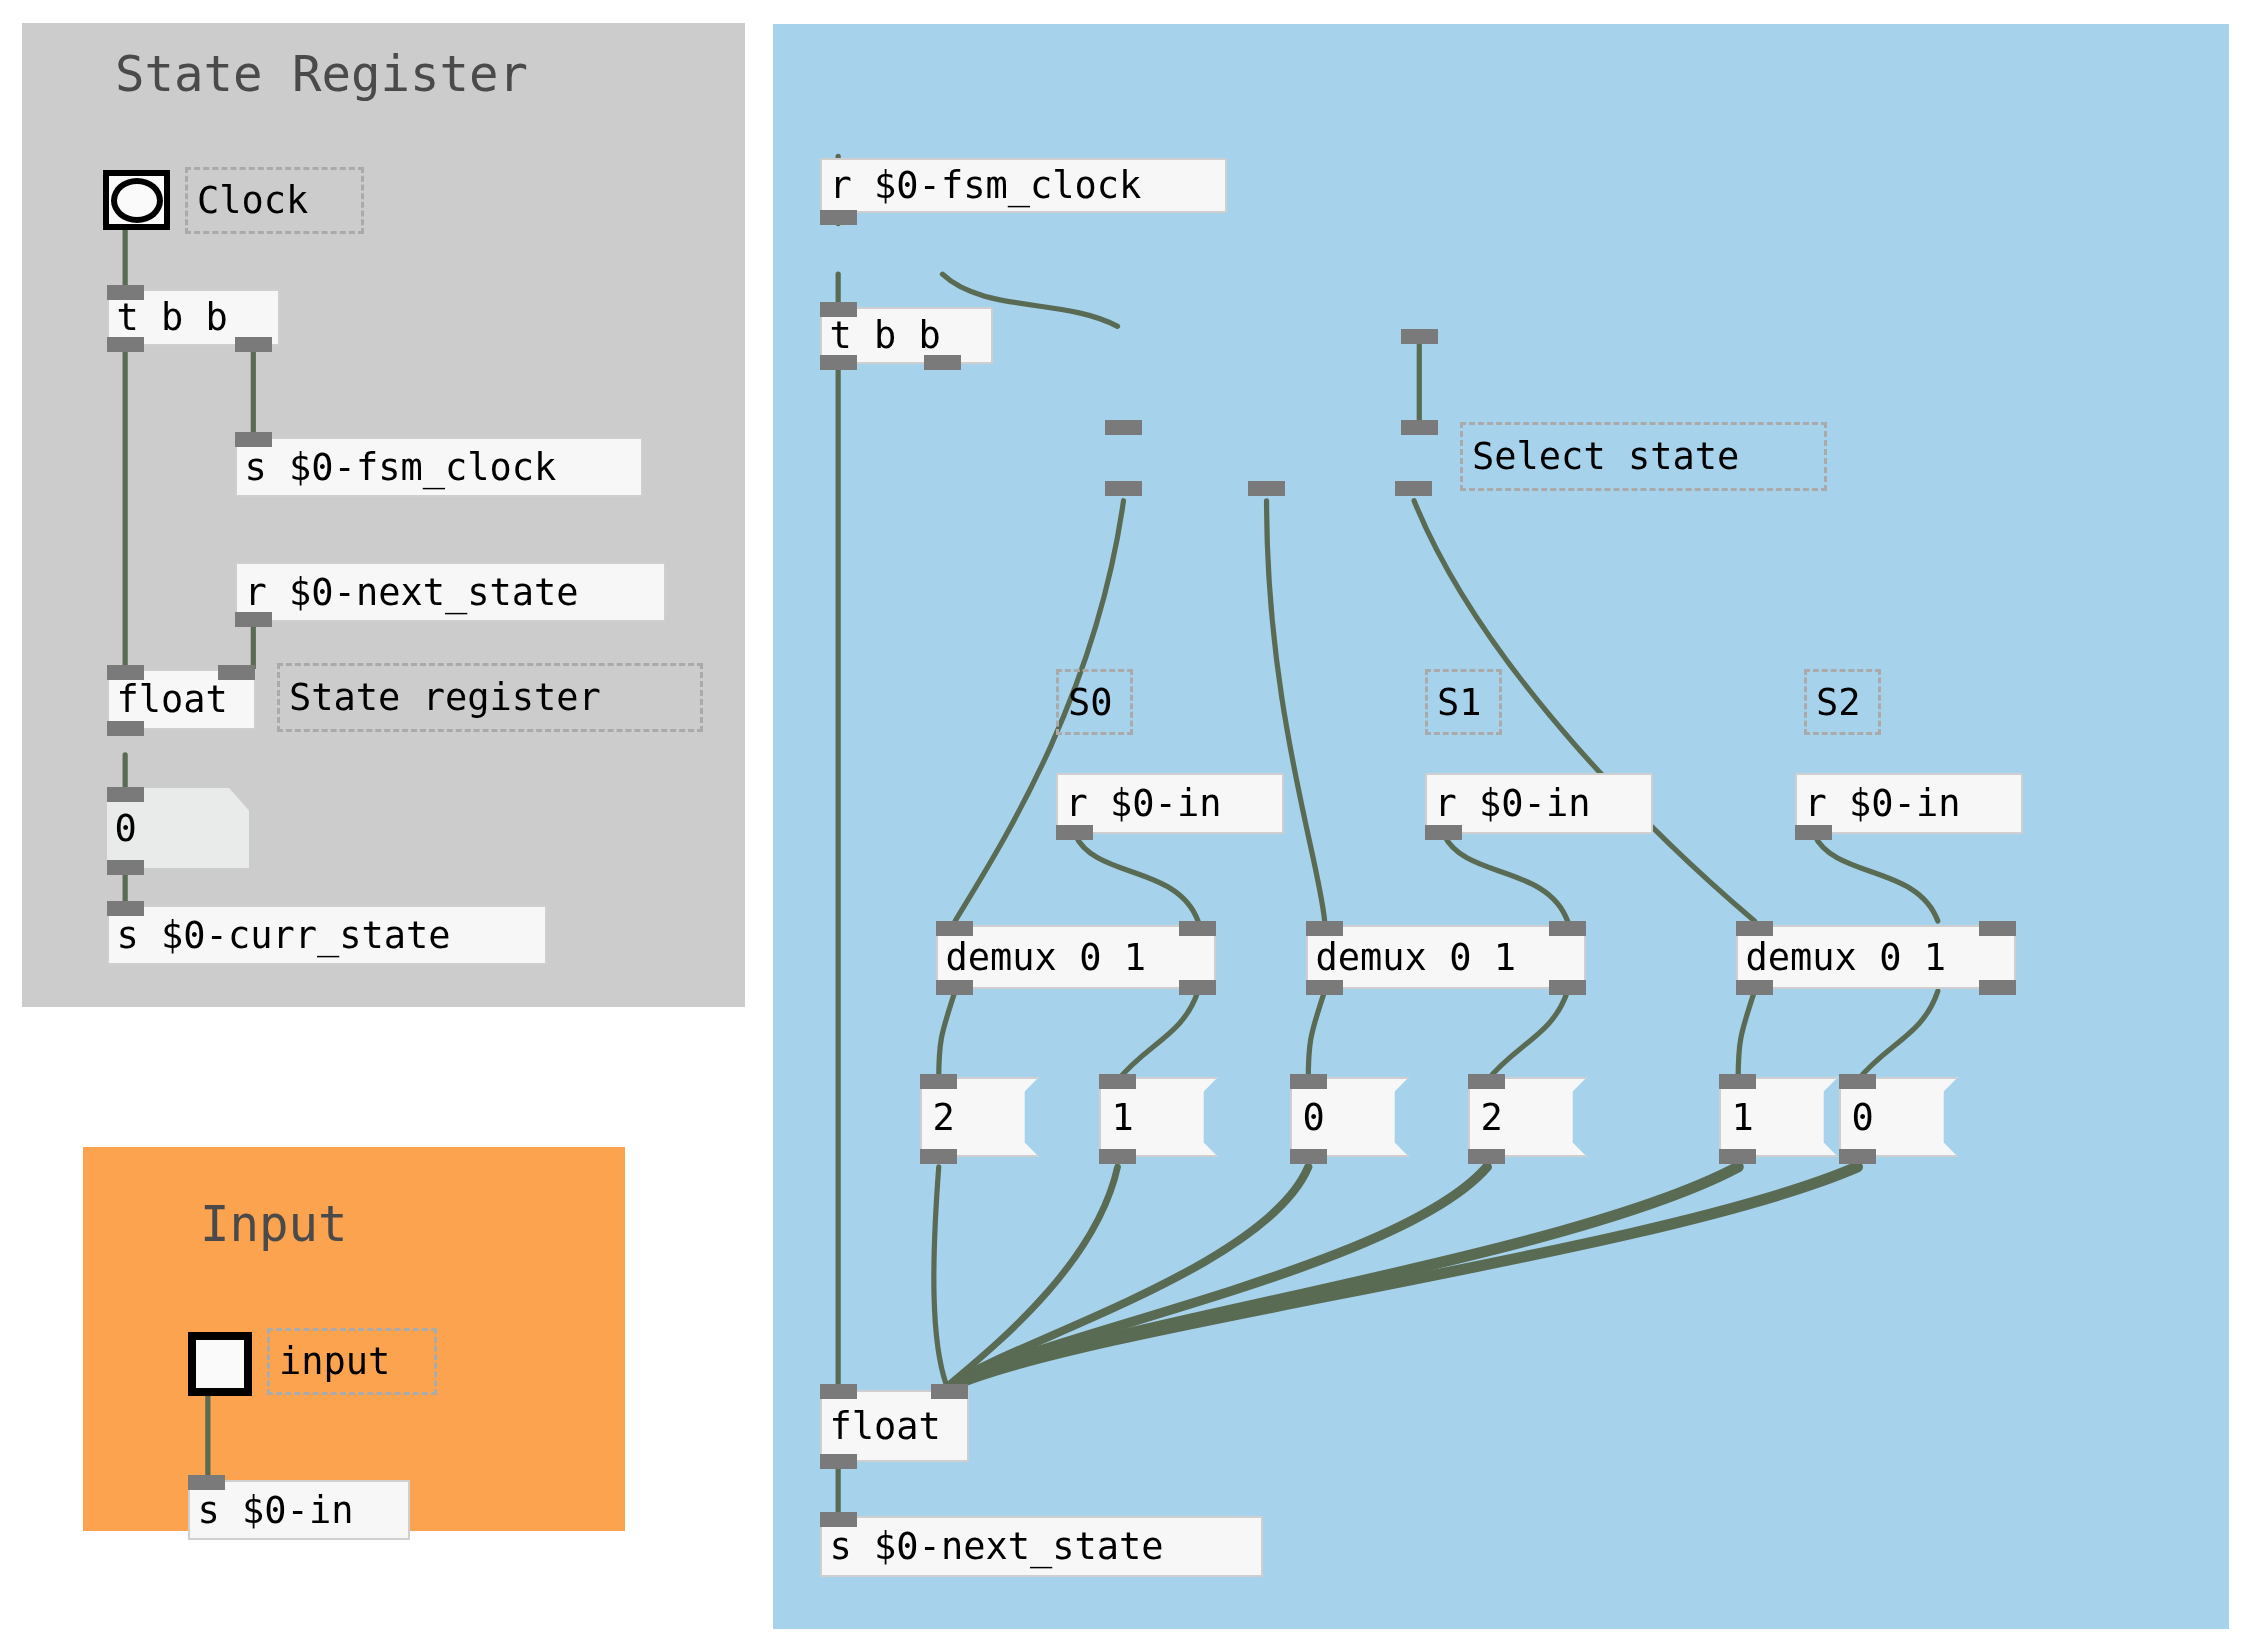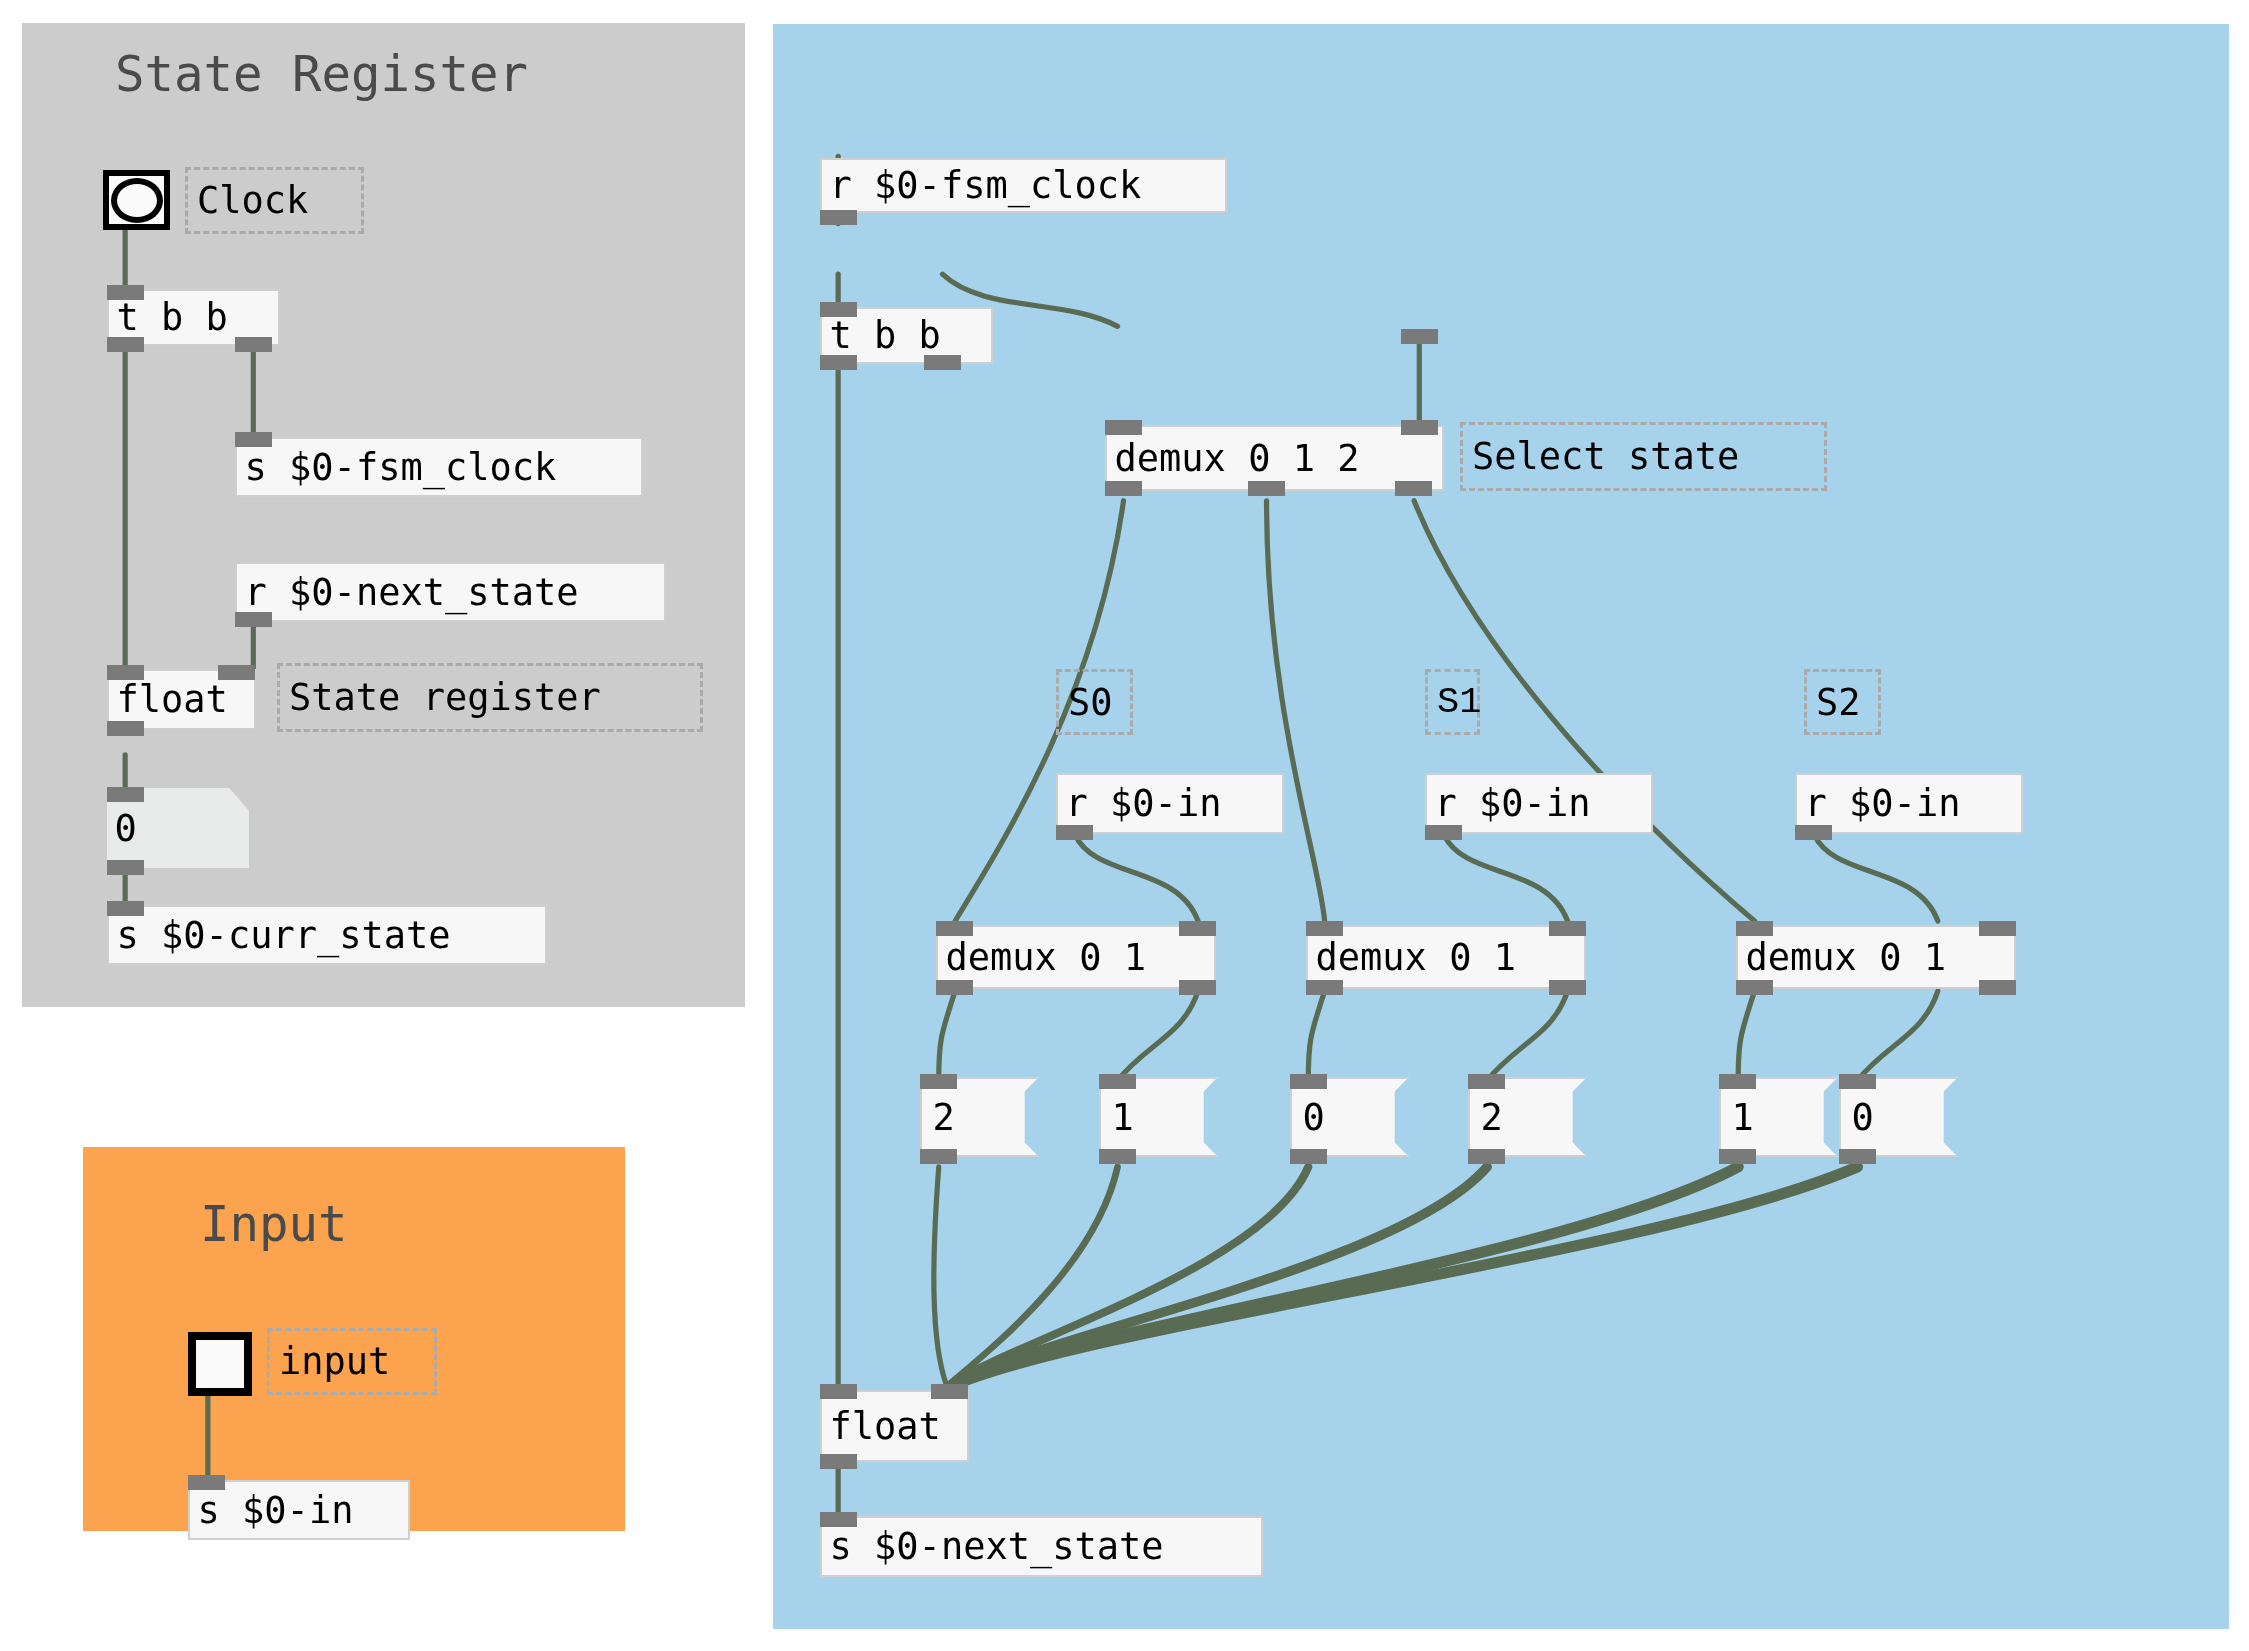--- a/index.html
+++ b/index.html
@@ -251,21 +251,20 @@
   <div class="obj" style="left:820px;top:158px;width:407px;height:55px;font-size:37px;">r $0-fsm_clock</div>
   <div class="iolet" style="left:820px;top:210px;"></div>
 
   <div class="obj" style="left:820px;top:307px;width:173px;height:57px;font-size:37px;">t b b</div>
   <div class="iolet" style="left:820px;top:302px;"></div>
   <div class="iolet" style="left:820px;top:355px;"></div>
   <div class="iolet" style="left:924px;top:355px;"></div>
 
   <div class="iolet" style="left:1401px;top:329px;"></div>
 
-  <div class="obj" style="left:1105px;top:425px;width:339px;height:66px;font-size:37px;">demux 0 1 2</div>
   <div class="iolet" style="left:1105px;top:420px;"></div>
   <div class="iolet" style="left:1401px;top:420px;"></div>
   <div class="iolet" style="left:1105px;top:481px;"></div>
   <div class="iolet" style="left:1248px;top:481px;"></div>
   <div class="iolet" style="left:1395px;top:481px;"></div>
 
   <div class="comment" style="left:1460px;top:422px;width:367px;height:69px;font-size:37px;">Select state</div>
 
   <div class="comment" style="left:1056px;top:669px;width:77px;height:66px;font-size:37px;">S0</div>
   <div class="obj" style="left:1056px;top:773px;width:228px;height:61px;font-size:37px;">r $0-in</div>
@@ -278,21 +277,21 @@
   <div class="iolet" style="left:1179px;top:980px;"></div>
 
   <div class="msg" style="left:920px;top:1077px;width:119px;height:80px;font-size:37px;">2</div>
   <div class="iolet" style="left:920px;top:1074px;"></div>
   <div class="iolet" style="left:920px;top:1149px;"></div>
 
   <div class="msg" style="left:1099px;top:1077px;width:119px;height:80px;font-size:37px;">1</div>
   <div class="iolet" style="left:1099px;top:1074px;"></div>
   <div class="iolet" style="left:1099px;top:1149px;"></div>
 
-  <div class="comment" style="left:1425px;top:669px;width:55px;height:66px;font-size:37px;font-family:Liberation Mono, monospace;">S1</div>
+  <div class="comment" style="left:1425px;top:669px;width:77px;height:66px;font-size:37px;">S1</div>
   <div class="obj" style="left:1425px;top:773px;width:228px;height:61px;font-size:37px;">r $0-in</div>
   <div class="iolet" style="left:1425px;top:825px;"></div>
 
   <div class="obj" style="left:1306px;top:925px;width:280px;height:64px;font-size:37px;">demux 0 1</div>
   <div class="iolet" style="left:1306px;top:921px;"></div>
   <div class="iolet" style="left:1549px;top:921px;"></div>
   <div class="iolet" style="left:1306px;top:980px;"></div>
   <div class="iolet" style="left:1549px;top:980px;"></div>
 
   <div class="msg" style="left:1290px;top:1077px;width:119px;height:80px;font-size:37px;">0</div>

